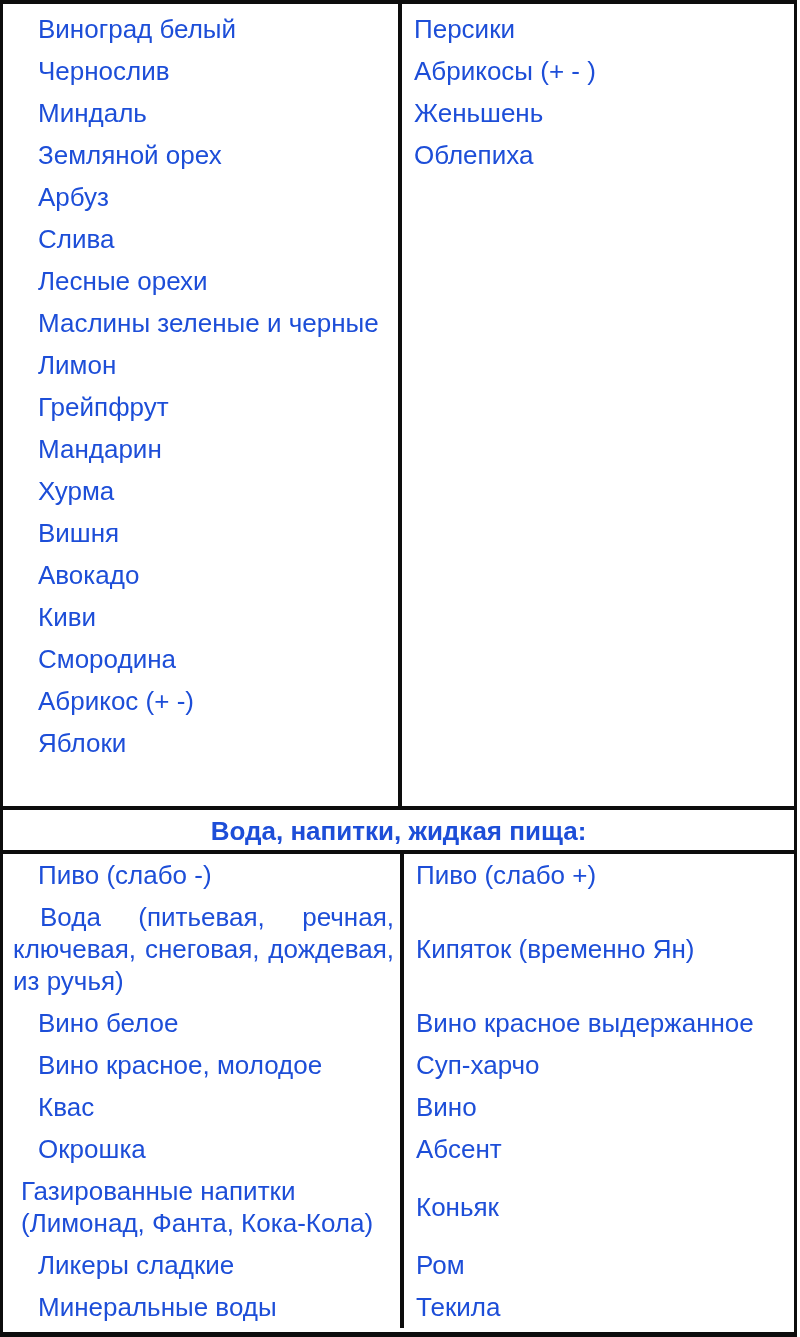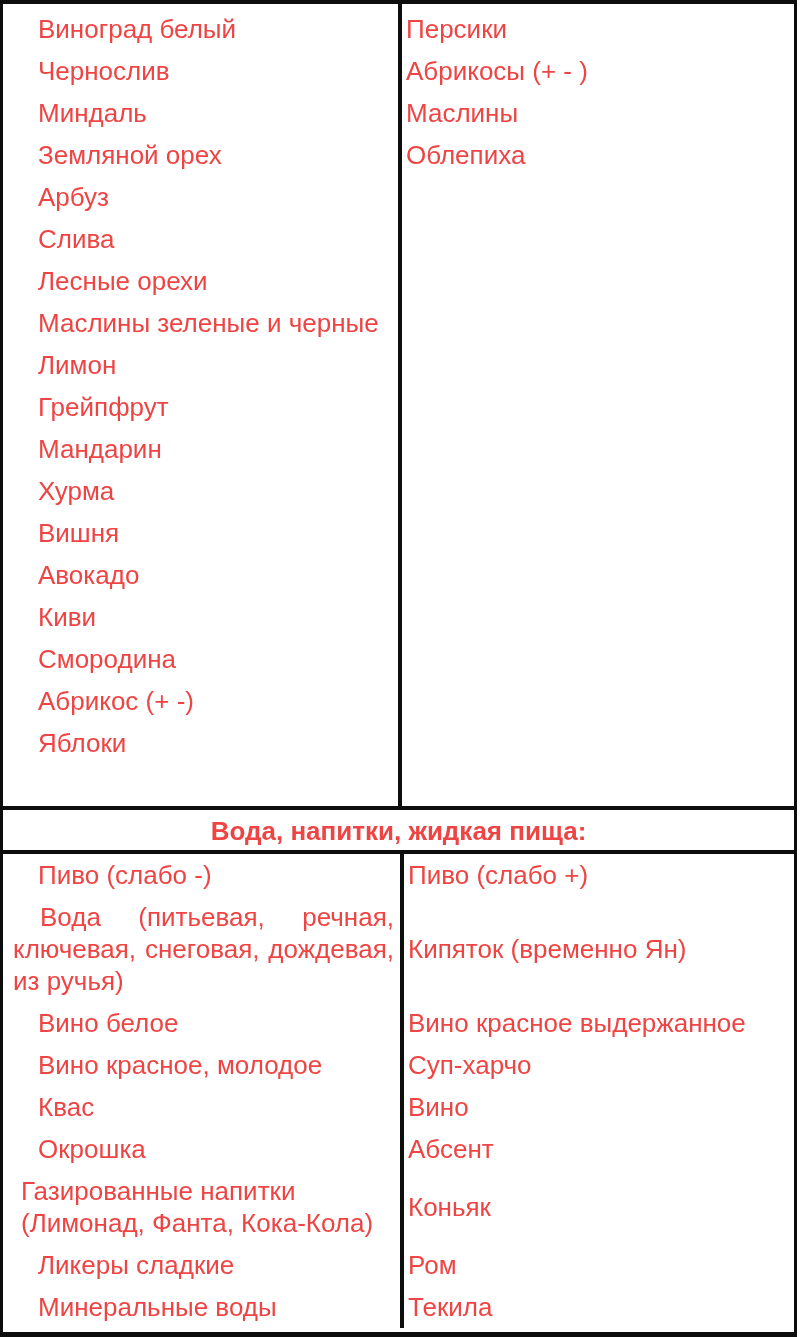--- a/index.html
+++ b/index.html
@@ -2,21 +2,21 @@
 <html><head>
 <meta charset="utf-8">
 <style>
   html, body { margin: 0; padding: 0; background: #ffffff; }
   .page {
     position: relative;
     width: 800px;
     height: 1337px;
     background: #ffffff;
     font-family: "Liberation Sans", sans-serif;
-    color: #ef4444;
+    color: #1d4ed8;
     overflow: hidden;
   }
   .tbl {
     box-sizing: border-box;
     width: 797px;
     height: 1337px;
     border-style: solid;
     border-color: #0d0d0d;
     border-width: 4px 3px 5px 3px;
   }
@@ -30,21 +30,21 @@
   .cell { box-sizing: border-box; padding-top: 4px; overflow: hidden; }
   .cell.left { width: 399px; border-right: 4px solid #0d0d0d; }
   .cell.right { flex: 1; }
   .item {
     margin: 0;
     padding: 5px 4px 5px 35px;
     font-size: 26px;
     line-height: 32px;
     white-space: normal;
   }
-  .cell.right .item, .bcell.r .item { padding-left: 4px; }
+  .cell.right .item, .bcell.r .item { padding-left: 12px; }
   .hdr {
     box-sizing: border-box;
     height: 44px;
     border-bottom: 4px solid #0d0d0d;
     text-align: center;
     font-weight: bold;
     font-size: 26px;
     line-height: 43px;
   }
   .sec-bottom {
@@ -92,21 +92,21 @@
         <p class="item">Вишня</p>
         <p class="item">Авокадо</p>
         <p class="item">Киви</p>
         <p class="item">Смородина</p>
         <p class="item">Абрикос (+ -)</p>
         <p class="item">Яблоки</p>
       </div>
       <div class="cell right">
         <p class="item">Персики</p>
         <p class="item">Абрикосы (+ - )</p>
-        <p class="item">Маслины</p>
+        <p class="item">Женьшень</p>
         <p class="item">Облепиха</p>
       </div>
     </div>
 
     <div class="hdr">Вода, напитки, жидкая пища:</div>
 
     <div class="sec-bottom">
       <div class="brow">
         <div class="bcell l">
             <p class="item">Пиво (слабо -)</p>

